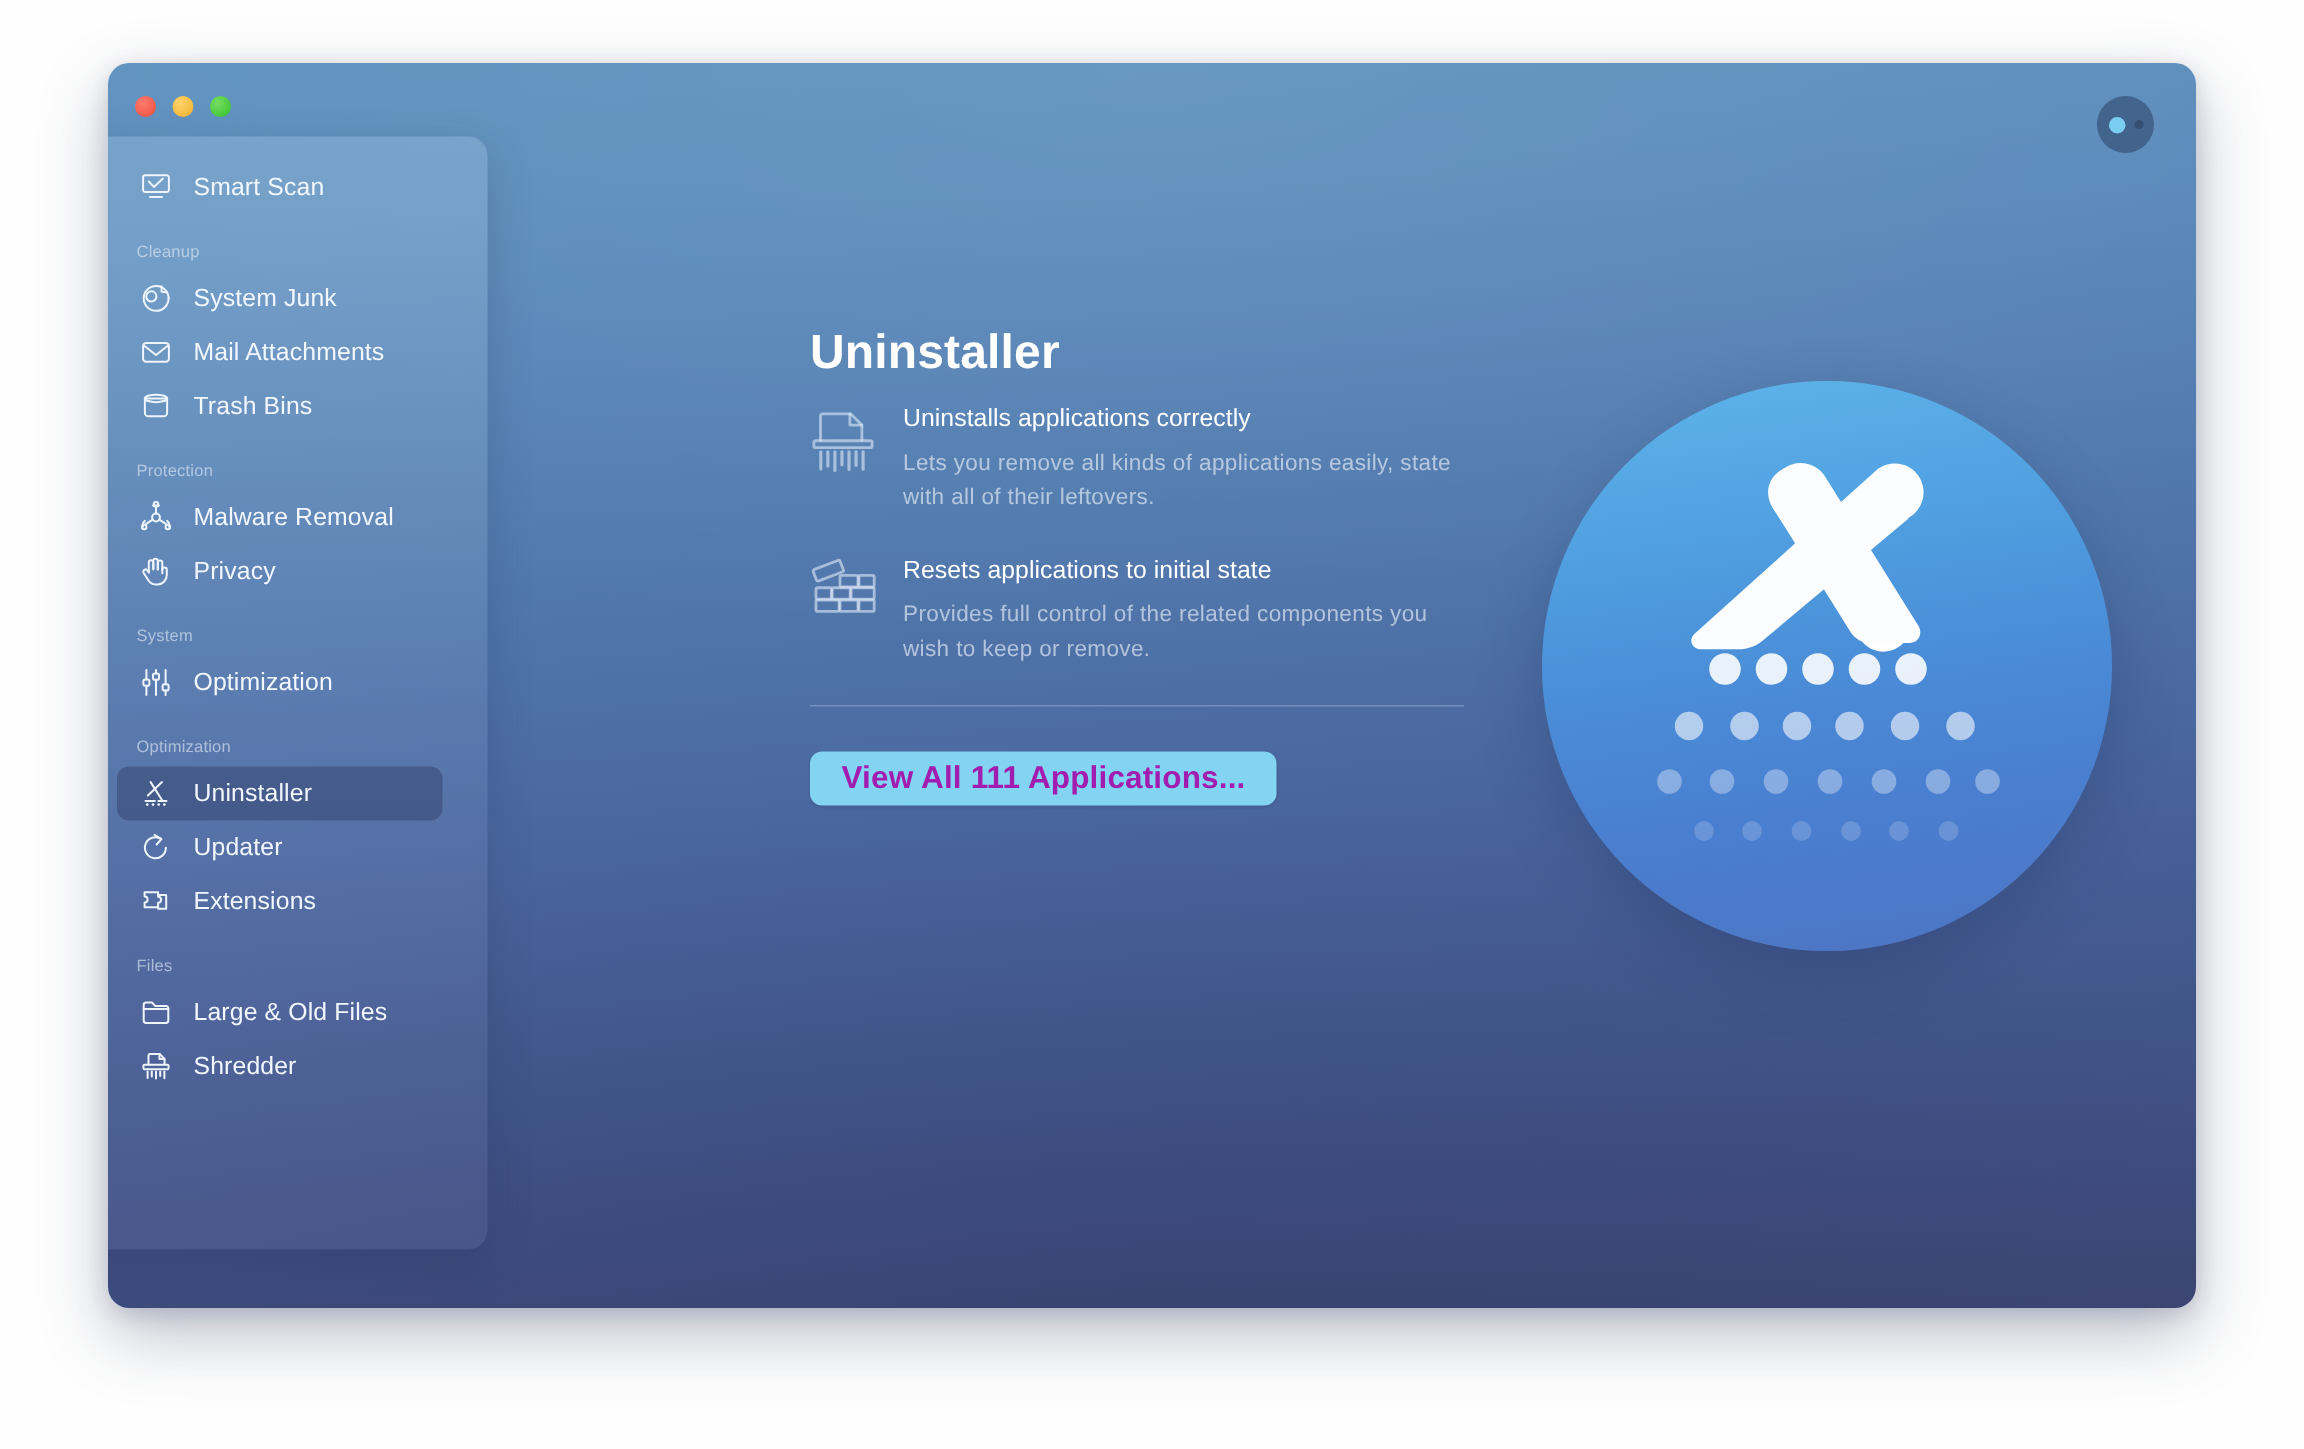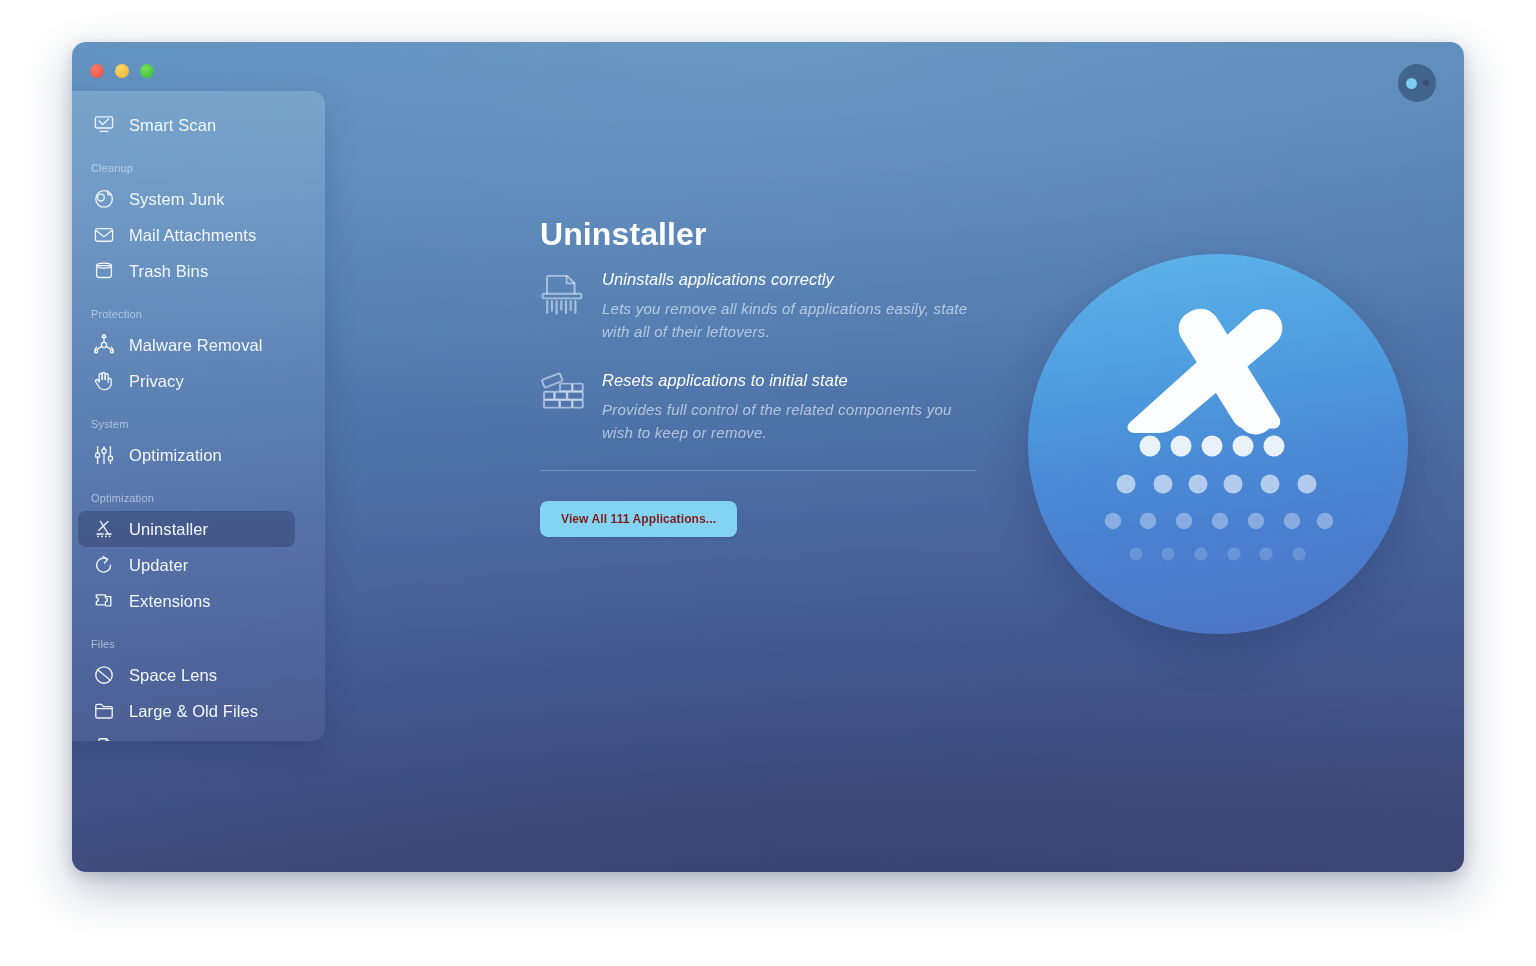--- a/index.html
+++ b/index.html
@@ -102,21 +102,21 @@
     background: rgba(52,78,112,0.95);
     display: block;
   }
 
   
   #sidebar {
     position: absolute;
     left: -40px;
     top: 49px;
     width: 293px;
-    height: 650px;
+    height: 742px;
     border-radius: 0 13px 13px 0;
     padding: 0 16px 0 40px;
     background: linear-gradient(178deg,
         rgba(152,190,219,0.40) 0%,
         rgba(144,181,214,0.38) 14%,
         rgba(132,166,205,0.34) 30%,
         rgba(122,150,196,0.30) 46%,
         rgba(116,138,188,0.27) 62%,
         rgba(112,128,180,0.24) 78%,
         rgba(110,122,172,0.22) 100%);
@@ -206,21 +206,21 @@
   .feature-icon {
     flex: 0 0 54px;
     width: 54px;
     height: 54px;
     display: flex;
     align-items: flex-start;
     justify-content: flex-start;
     padding-top: 3px;
   }
   .feature-icon svg { display: block; overflow: visible; }
-  .feature-text { flex: 1 1 auto; padding-left: 8px; font-style: italic; }
+  .feature-text { flex: 1 1 auto; padding-left: 8px; }
   .feature-title {
     font-size: 16.5px;
     color: #ffffff;
     line-height: 22px;
     margin-bottom: 7px;
     letter-spacing: 0.05px;
   }
   .feature-desc {
     font-size: 15px;
     color: rgba(225,234,245,0.68);
@@ -238,23 +238,23 @@
 
   #view-all-button {
     display: inline-flex;
     align-items: center;
     justify-content: center;
     height: 36px;
     padding: 0 21px;
     border: none;
     border-radius: 8px;
     background: #83d4f2;
-    color: #7f1d1d;
+    color: #a21caf;
     font-family: inherit;
-    font-size: 12px;
+    font-size: 21px;
     font-weight: bold;
     letter-spacing: 0.1px;
     cursor: pointer;
     box-shadow: 0 1px 2px rgba(25,40,70,0.18);
   }
 
   
   #hero {
     position: absolute;
     left: 560px;
@@ -520,28 +520,20 @@
               <svg width="22" height="22" viewBox="0 0 22 22" fill="none" stroke="#eef4fb" stroke-width="1.35" stroke-linecap="round" stroke-linejoin="round" style="color: rgb(238, 244, 251);">
                 <use href="#ico-extensions-icon"></use>
               </svg>
             </span>
             <span class="side-label">Extensions</span>
           </div>
           <div class="side-section-label">Files</div>
           <div class="side-item">
             <span class="side-icon">
               <svg width="22" height="22" viewBox="0 0 22 22" fill="none" stroke="#eef4fb" stroke-width="1.35" stroke-linecap="round" stroke-linejoin="round" style="color: rgb(238, 244, 251);">
-                <use href="#ico-space-lens-icon"></use>
-              </svg>
-            </span>
-            <span class="side-label">Space Lens</span>
-          </div>
-          <div class="side-item">
-            <span class="side-icon">
-              <svg width="22" height="22" viewBox="0 0 22 22" fill="none" stroke="#eef4fb" stroke-width="1.35" stroke-linecap="round" stroke-linejoin="round" style="color: rgb(238, 244, 251);">
                 <use href="#ico-large-old-files-icon"></use>
               </svg>
             </span>
             <span class="side-label">Large &amp; Old Files</span>
           </div>
           <div class="side-item">
             <span class="side-icon">
               <svg width="22" height="22" viewBox="0 0 22 22" fill="none" stroke="#eef4fb" stroke-width="1.35" stroke-linecap="round" stroke-linejoin="round" style="color: rgb(238, 244, 251);">
                 <use href="#ico-shredder-icon"></use>
               </svg>

